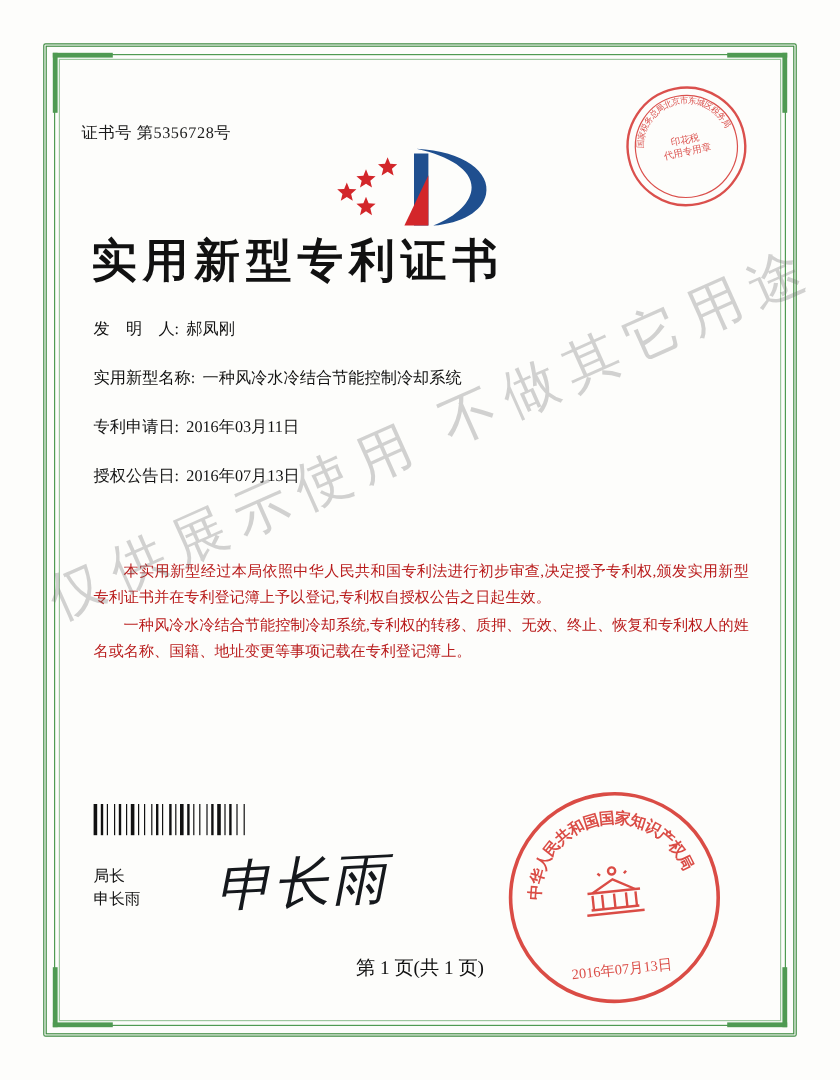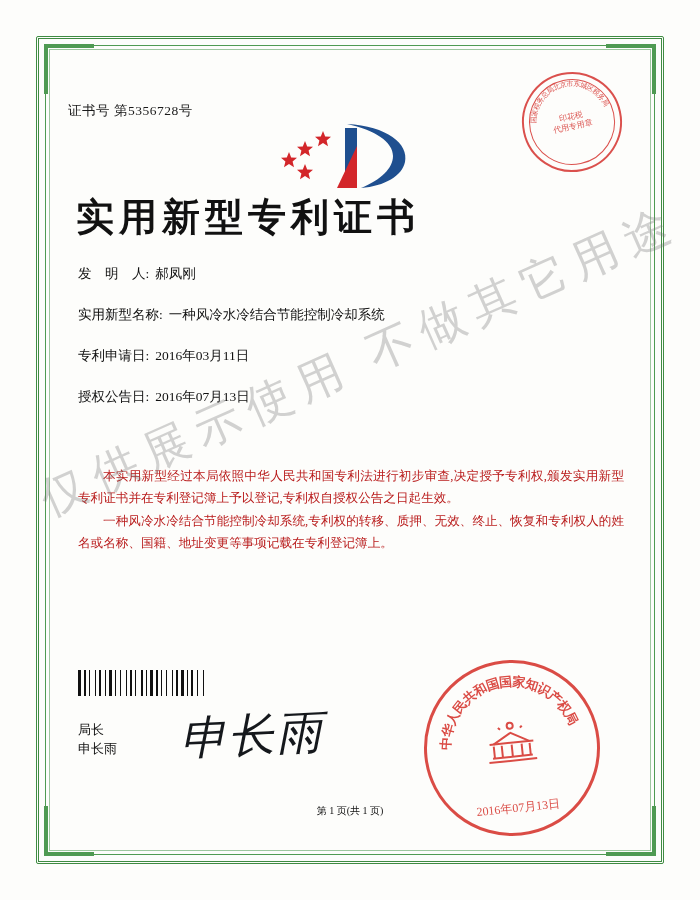--- a/index.html
+++ b/index.html
@@ -251,21 +251,21 @@
     transform: translate(-50%,-54%);
     width: 64px; height: 58px;
   }
 
   
   .page-footer {
     position: absolute;
     left: 0; right: 0;
     bottom: 22px;
     text-align: center;
-    font-size: 10px;
+    font-size: 16px;
     color: #111;
   }
 
   
   .watermark {
     position: absolute;
     left: -40px;
     top: 330px;
     width: 800px;
     text-align: center;

